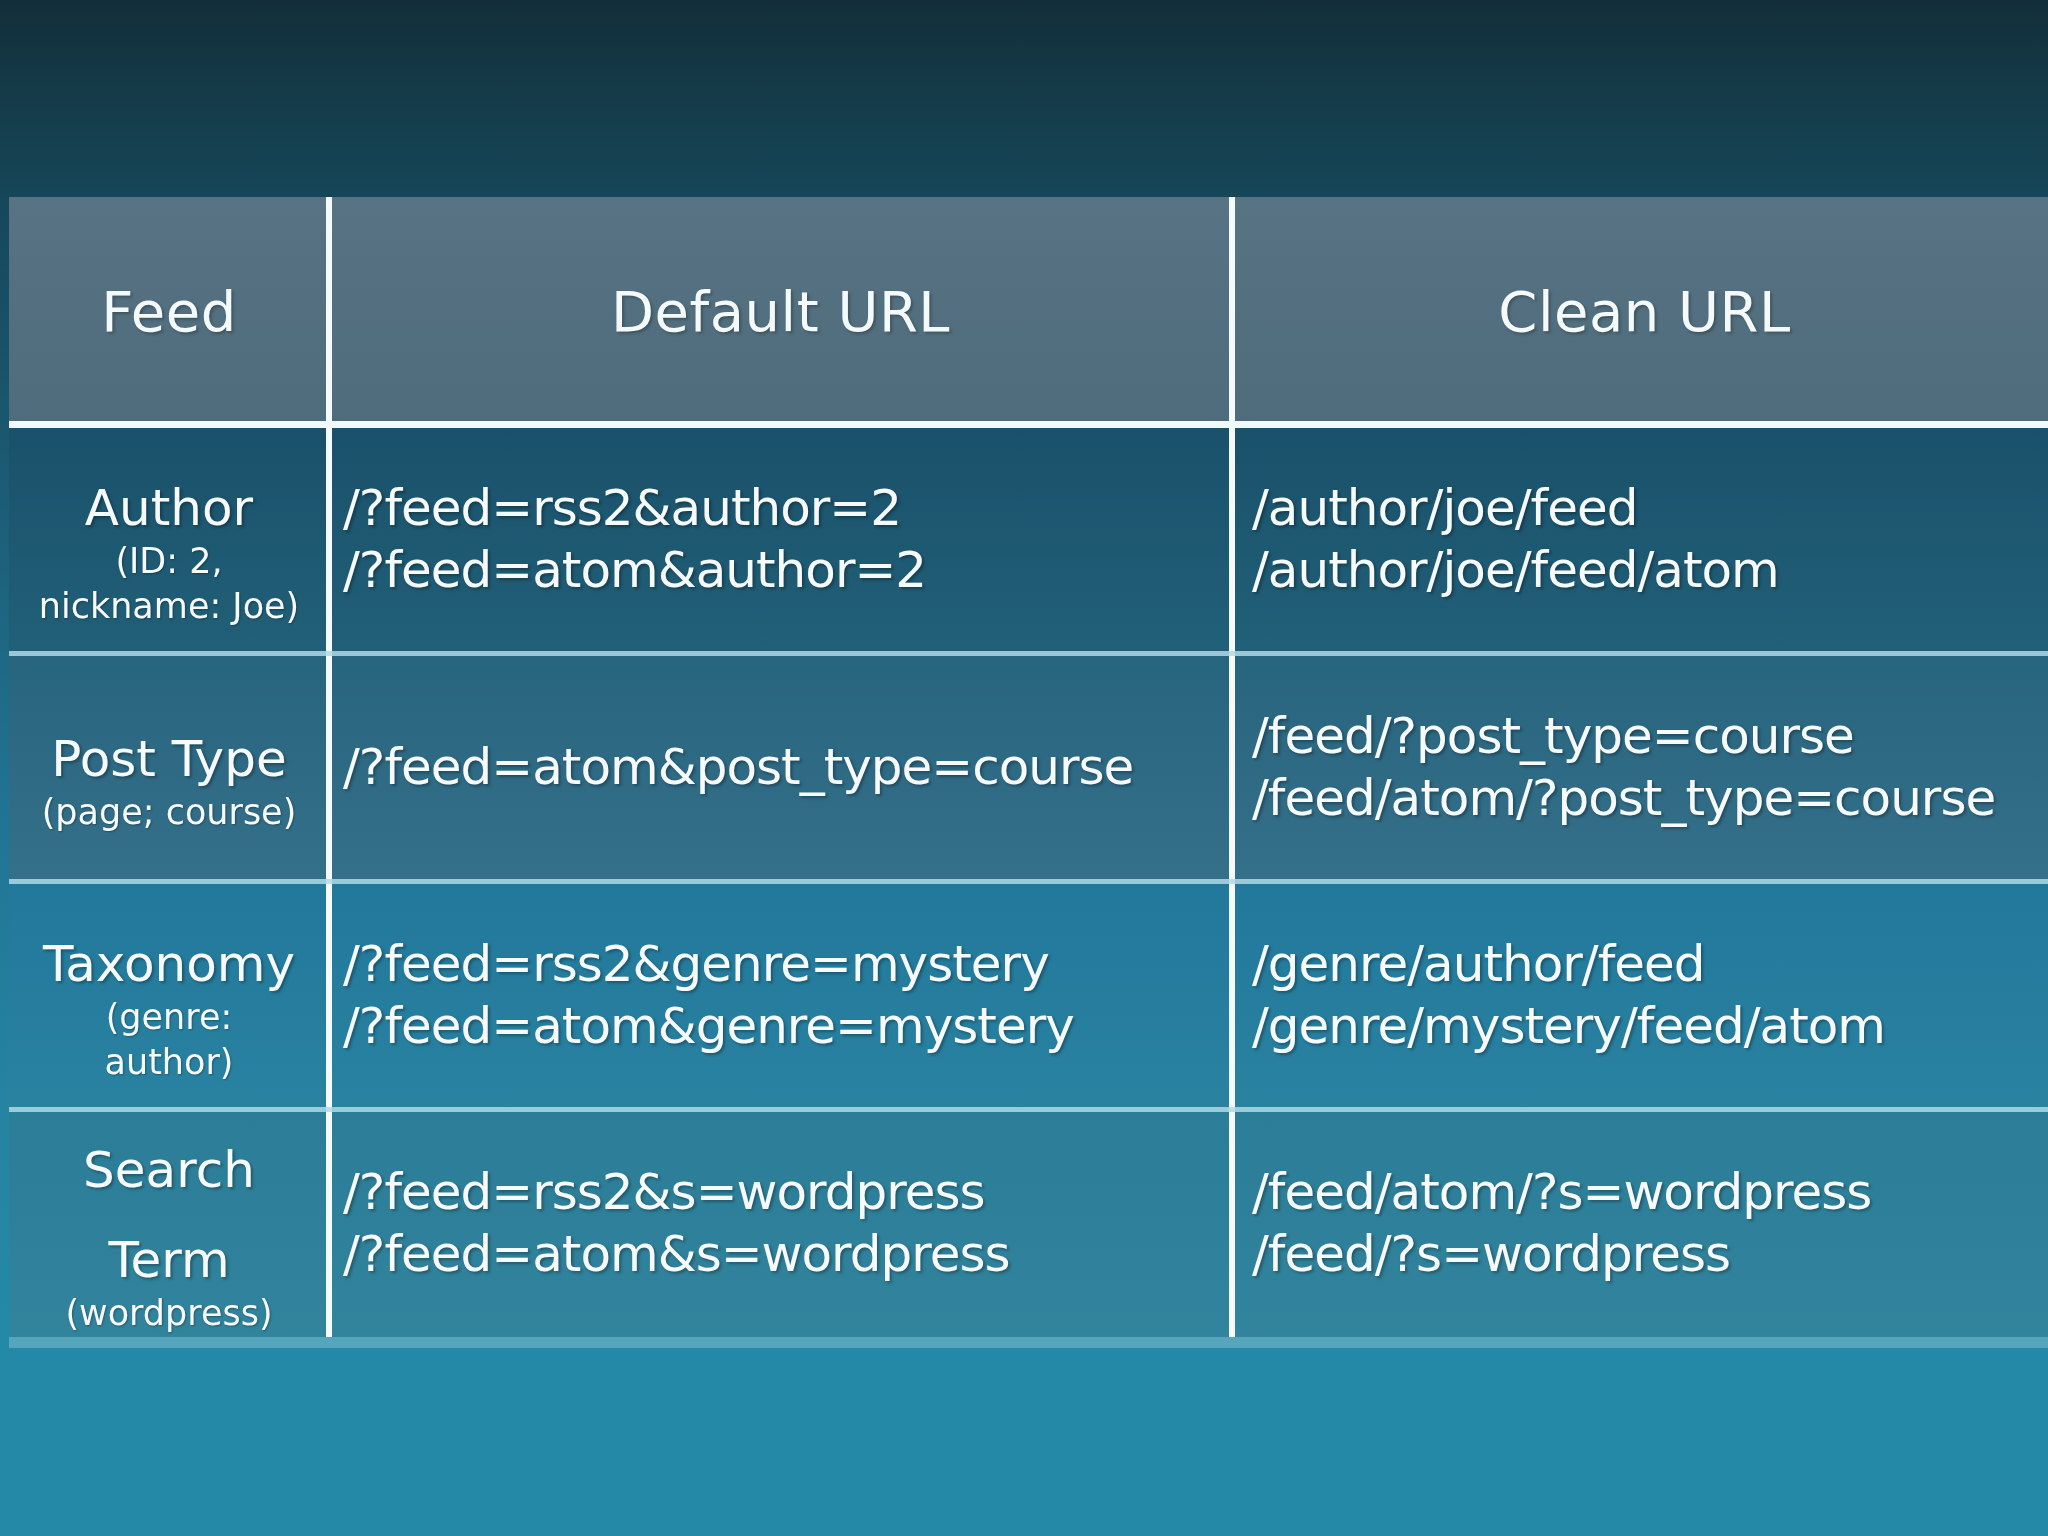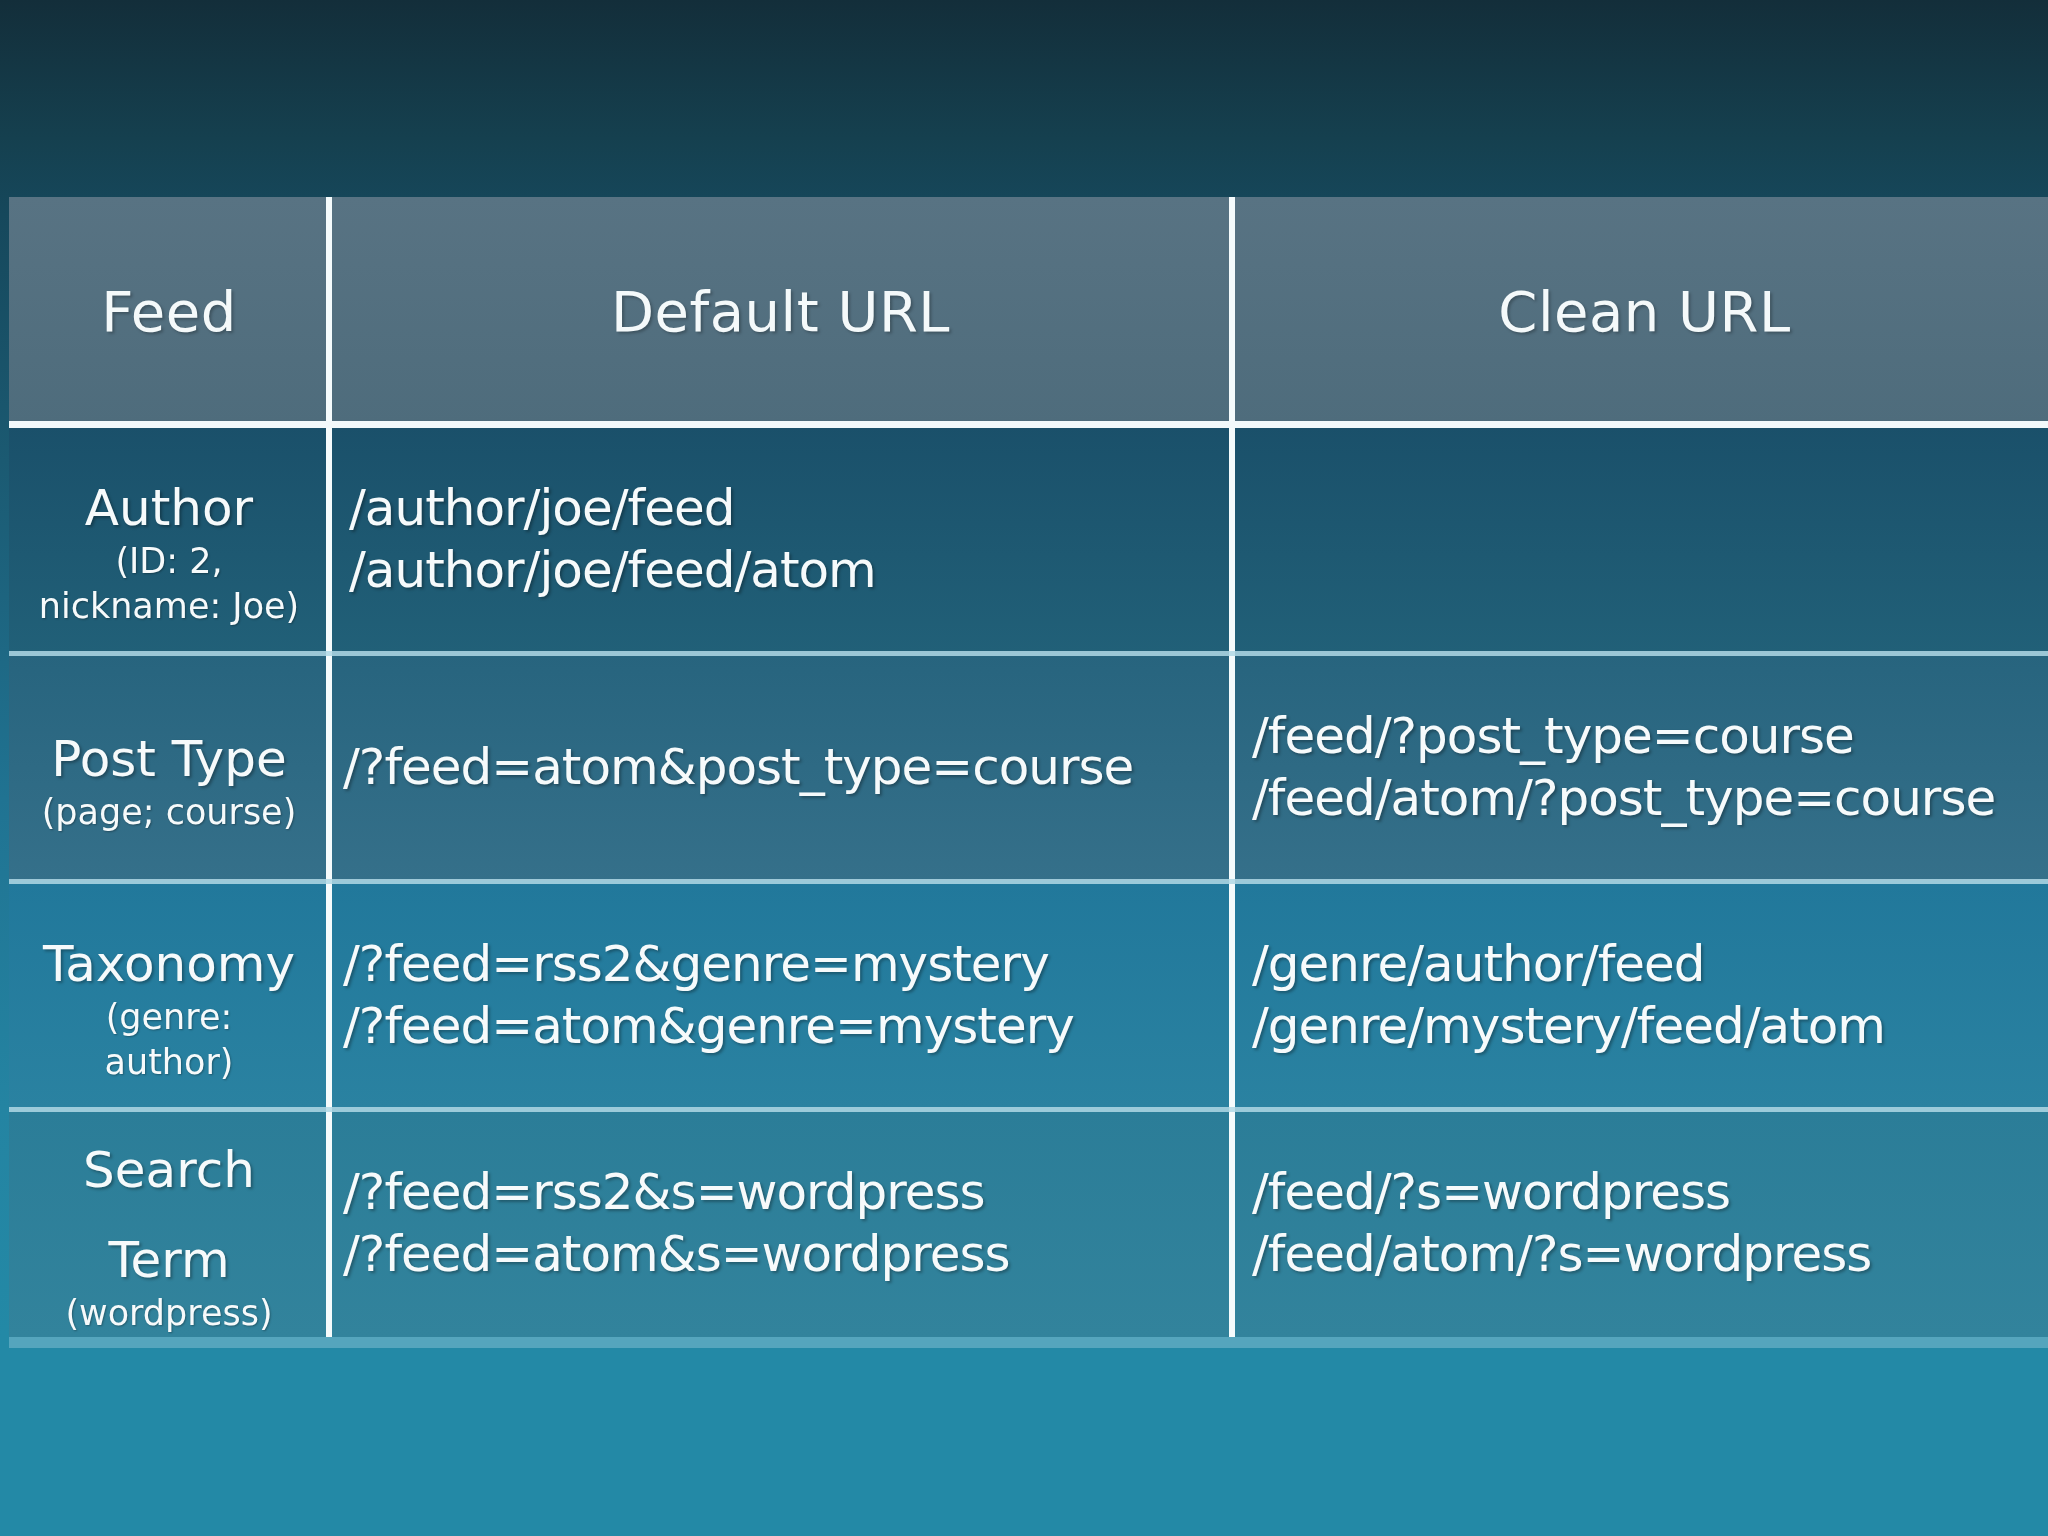--- a/index.html
+++ b/index.html
@@ -151,20 +151,24 @@
         <div class="head-label">Clean URL</div>
       </div>
     </div>
 
     <div class="row r1">
       <div class="cell c1">
         <div class="feed-title">Author</div>
         <div class="feed-note">(ID: 2,</div>
         <div class="feed-note">nickname: Joe)</div>
       </div>
+      <div class="cell c2">
+        <div class="url">/?feed=rss2&amp;author=2</div>
+        <div class="url">/?feed=atom&amp;author=2</div>
+      </div>
       <div class="cell c3">
         <div class="url">/author/joe/feed</div>
         <div class="url">/author/joe/feed/atom</div>
       </div>
     </div>
 
     <div class="row r2">
       <div class="cell c1">
         <div class="feed-title">Post Type</div>
         <div class="feed-note">(page; course)</div>
@@ -198,22 +202,22 @@
       <div class="cell c1">
         <div class="feed-title">Search</div>
         <div class="feed-title">Term</div>
         <div class="feed-note">(wordpress)</div>
       </div>
       <div class="cell c2">
         <div class="url">/?feed=rss2&amp;s=wordpress</div>
         <div class="url">/?feed=atom&amp;s=wordpress</div>
       </div>
       <div class="cell c3">
+        <div class="url">/feed/atom/?s=wordpress</div>
         <div class="url">/feed/?s=wordpress</div>
-        <div class="url">/feed/atom/?s=wordpress</div>
       </div>
     </div>
 
     <div class="vline v1"></div>
     <div class="vline v2"></div>
     <div class="hline under-header"></div>
     <div class="hline sep sep1"></div>
     <div class="hline sep sep2"></div>
     <div class="hline sep sep3"></div>
     <div class="bottom-strip"></div>

